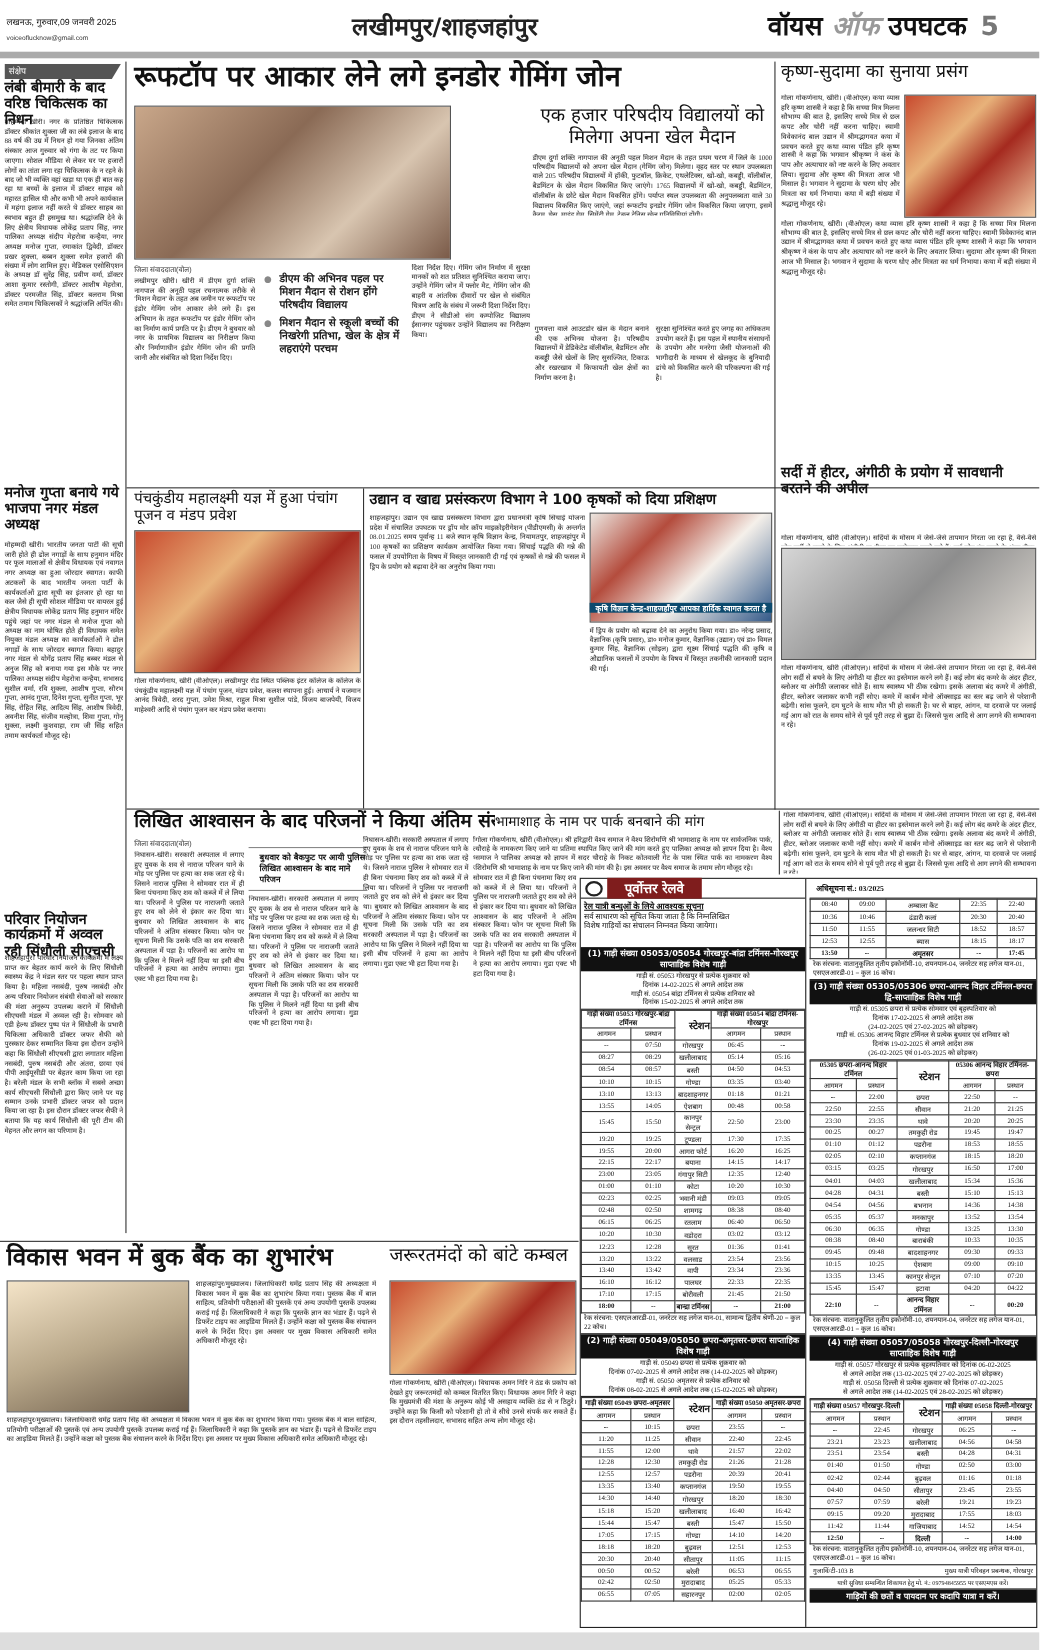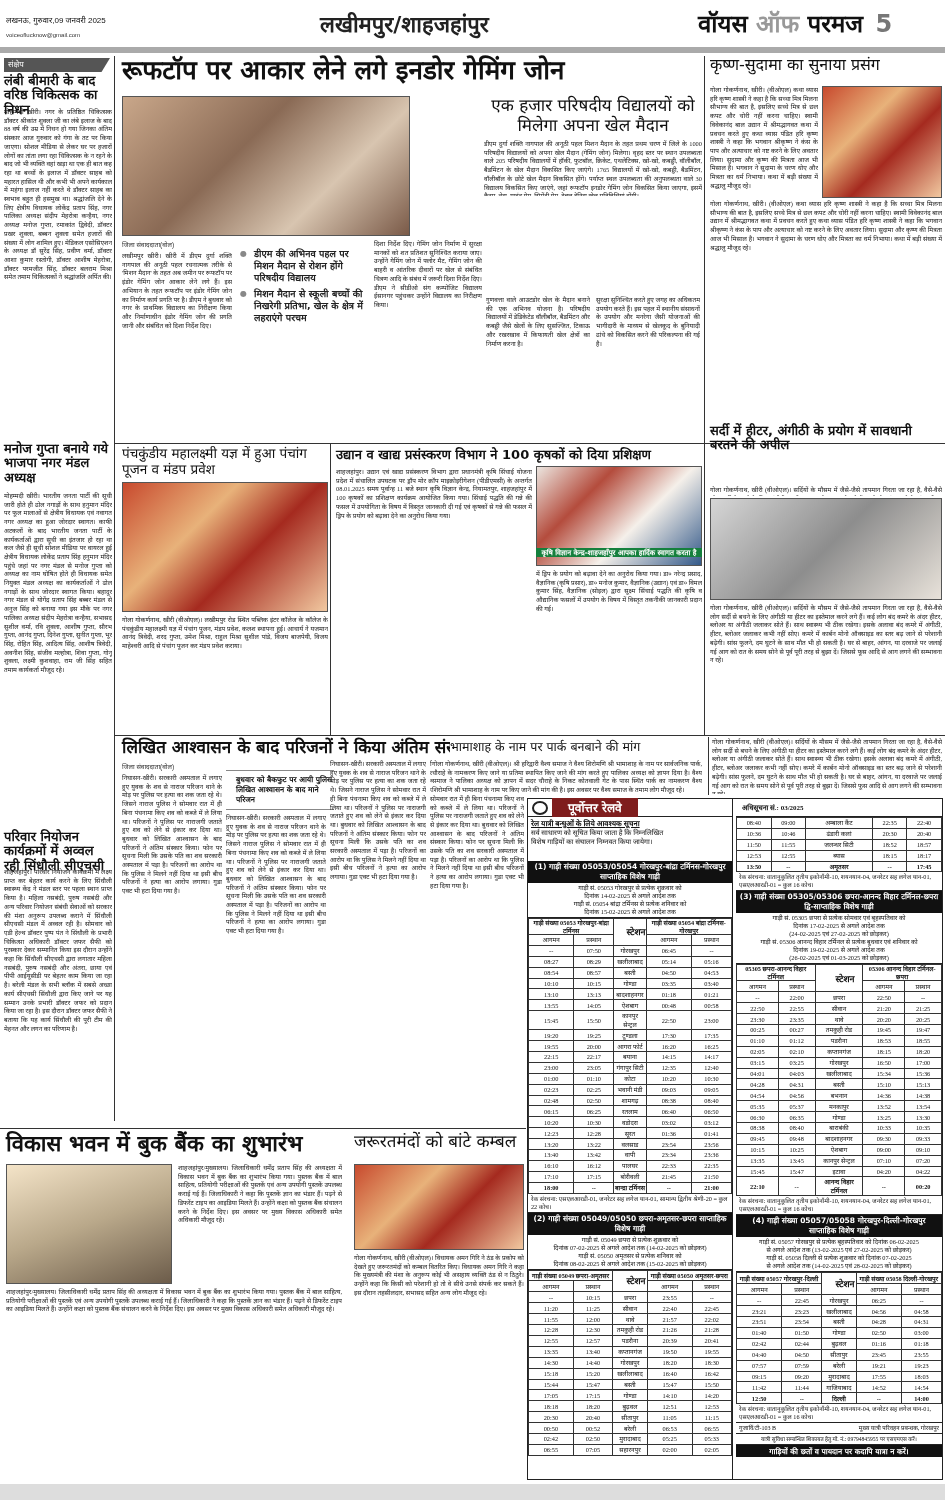--- a/index.html
+++ b/index.html
@@ -2,21 +2,21 @@
 <html><head>
 <meta charset="utf-8">
 <style>
   * { box-sizing: border-box; margin: 0; padding: 0; }
   body { width: 945px; height: 1500px; background: #fff; font-family: "DejaVu Serif", serif; color: #111; overflow: hidden; position: relative; }
   .abs { position: absolute; }
   .hdr-left { left: 6px; top: 14px; font-size: 8px; font-family: "Liberation Sans", sans-serif; line-height: 14px; }
   .hdr-left .mail { font-size: 6px; color: #333; }
   .hdr-mid { left: 320px; top: 8px; font-size: 22px; font-weight: bold; font-family: "DejaVu Sans", sans-serif; color: #222; }
   .hdr-right { left: 698px; top: 6px; font-size: 24px; font-weight: bold; font-family: "DejaVu Sans", sans-serif; color: #111; white-space: nowrap; }
-  .hdr-right .grey { color: #999; }
+  .hdr-right .grey { color: #999; font-style: italic; }
   .hdr-right .pg { color: #777; margin-left: 4px; }
   .rule { left: 0; top: 47px; width: 945px; height: 6px; background: #aaa; }
   .vline { width: 1px; background: #333; }
   .hline { height: 1px; background: #333; }
   .sank { left: 4px; top: 58px; width: 106px; height: 14px; background: #555; color: #fff; font-size: 8px; font-family: "Liberation Sans", sans-serif; padding-left: 4px; line-height: 14px; clip-path: polygon(0 0,100% 0,92% 100%,0 100%); }
   .head { font-family: "DejaVu Sans", sans-serif; font-weight: bold; line-height: 1.1; color: #111; }
   .sub { font-family: "DejaVu Sans", sans-serif; line-height: 1.15; color: #111; }
   .body { font-size: 6.4px; line-height: 8.7px; text-align: justify; color: #222; font-family: "Liberation Serif", serif; overflow: hidden; }
   .photo { background: linear-gradient(135deg,#c9a78a,#8a6a55 40%,#d8c5b0 70%,#7a5a48); border: 1px solid #555; }
   .photo.red { background: linear-gradient(135deg,#c84a2e,#e8b27a 35%,#a52a1f 60%,#f1c8a0); }
@@ -53,21 +53,21 @@
 <body>
 
 <div class="abs hdr-left">
   <div>लखनऊ, गुरुवार,09 जनवरी 2025</div>
   <div class="mail">voiceoflucknow@gmail.com</div>
 </div>
 <div class="abs hdr-mid">लखीमपुर/शाहजहांपुर</div>
 <div class="abs hdr-right">
   <span>वॉयस</span>
   <span class="grey">ऑफ</span>
-  <span>परमज</span>
+  <span>उपघटक</span>
   <span class="pg">5</span>
 </div>
 <div class="abs rule"></div>
 
 <div class="abs vline" style="left:114px;top:56px;height:1065px;"></div>
 <div class="abs vline" style="left:704px;top:56px;height:680px;"></div>
 <div class="abs hline" style="left:115px;top:443px;width:830px;"></div>
 <div class="abs hline" style="left:115px;top:735px;width:830px;"></div>
 <div class="abs hline" style="left:0;top:1128px;width:526px;"></div>
 <div class="abs vline" style="left:330px;top:444px;height:291px;"></div>
@@ -99,21 +99,21 @@
 <div class="abs body" style="left:710px;top:86px;width:108px;height:112px;">गोला गोकर्णनाथ, खीरी। (वीओएल) कथा व्यास हरि कृष्ण शास्त्री ने कहा है कि सच्चा मित्र मिलना सौभाग्य की बात है, इसलिए सच्चे मित्र से छल कपट और चोरी नहीं करना चाहिए। स्वामी विवेकानंद बाल उद्यान में श्रीमद्भागवत कथा में प्रवचन करते हुए कथा व्यास पंडित हरि कृष्ण शास्त्री ने कहा कि भगवान श्रीकृष्ण ने कंस के पाप और अत्याचार को नष्ट करने के लिए अवतार लिया। सुदामा और कृष्ण की मित्रता आज भी मिसाल है। भगवान ने सुदामा के चरण धोए और मित्रता का धर्म निभाया। कथा में बड़ी संख्या में श्रद्धालु मौजूद रहे।</div>
 <div class="abs body" style="left:710px;top:200px;width:232px;height:238px;">गोला गोकर्णनाथ, खीरी। (वीओएल) कथा व्यास हरि कृष्ण शास्त्री ने कहा है कि सच्चा मित्र मिलना सौभाग्य की बात है, इसलिए सच्चे मित्र से छल कपट और चोरी नहीं करना चाहिए। स्वामी विवेकानंद बाल उद्यान में श्रीमद्भागवत कथा में प्रवचन करते हुए कथा व्यास पंडित हरि कृष्ण शास्त्री ने कहा कि भगवान श्रीकृष्ण ने कंस के पाप और अत्याचार को नष्ट करने के लिए अवतार लिया। सुदामा और कृष्ण की मित्रता आज भी मिसाल है। भगवान ने सुदामा के चरण धोए और मित्रता का धर्म निभाया। कथा में बड़ी संख्या में श्रद्धालु मौजूद रहे।</div>
 
 <div class="abs sub" style="left:122px;top:446px;width:206px;font-size:13.5px;">पंचकुंडीय महालक्ष्मी यज्ञ में हुआ पंचांग पूजन व मंडप प्रवेश</div>
 <div class="abs photo red" style="left:122px;top:482px;width:206px;height:130px;"></div>
 <div class="abs body" style="left:122px;top:616px;width:206px;height:116px;">गोला गोकर्णनाथ, खीरी (वीओएल)। लखीमपुर रोड स्थित पब्लिक इंटर कॉलेज के कॉलेज के पंचकुंडीय महालक्ष्मी यज्ञ में पंचांग पूजन, मंडप प्रवेश, कलश स्थापना हुई। आचार्य ने यजमान आनंद त्रिवेदी, शरद गुप्ता, उमेश मिश्रा, राहुल मिश्रा सुशील पांडे, विजय बाजपेयी, विजय माहेश्वरी आदि से पंचांग पूजन कर मंडप प्रवेश कराया।</div>
 
 <div class="abs head" style="left:336px;top:448px;width:366px;font-size:13px;">उद्यान व खाद्य प्रसंस्करण विभाग ने 100 कृषकों को दिया प्रशिक्षण</div>
 <div class="abs body" style="left:336px;top:468px;width:196px;height:264px;">शाहजहांपुर। उद्यान एवं खाद्य प्रसंस्करण विभाग द्वारा प्रधानमंत्री कृषि सिंचाई योजना प्रदेश में संचालित उपघटक पर ड्रॉप मोर क्रॉप माइक्रोइरीगेशन (पीडीएमसी) के अन्तर्गत 08.01.2025 समय पूर्वान्ह 11 बजे स्थान कृषि विज्ञान केन्द्र, नियामतपुर, शाहजहांपुर में 100 कृषकों का प्रशिक्षण कार्यक्रम आयोजित किया गया। सिंचाई पद्धति की गन्ने की फसल में उपयोगिता के विषय में विस्तृत जानकारी दी गई एवं कृषकों से गन्ने की फसल में ड्रिप के प्रयोग को बढ़ावा देने का अनुरोध किया गया।</div>
 <div class="abs photo blue" style="left:536px;top:466px;width:166px;height:100px;"></div>
-<div class="abs" style="left:536px;top:548px;width:166px;font-size:7px;background:#15803d;color:#fff;text-align:center;font-weight:bold;font-family:'DejaVu Sans',sans-serif;">कृषि विज्ञान केन्द्र-शाहजहाँपुर आपका हार्दिक स्वागत करता है</div>
+<div class="abs" style="left:536px;top:548px;width:166px;font-size:7px;background:#0c4a6e;color:#fff;text-align:center;font-weight:bold;font-family:'DejaVu Sans',sans-serif;">कृषि विज्ञान केन्द्र-शाहजहाँपुर आपका हार्दिक स्वागत करता है</div>
 <div class="abs body" style="left:536px;top:570px;width:166px;height:162px;">में ड्रिप के प्रयोग को बढ़ावा देने का अनुरोध किया गया। डा० नरेन्द्र प्रसाद, वैज्ञानिक (कृषि प्रसार), डा० मनोज कुमार, वैज्ञानिक (उद्यान) एवं डा० विमल कुमार सिंह, वैज्ञानिक (सोइल) द्वारा सूक्ष्म सिंचाई पद्धति की कृषि व औद्यानिक फसलों में उपयोग के विषय में विस्तृत तकनीकी जानकारी प्रदान की गई।</div>
 
 <div class="abs head" style="left:710px;top:424px;width:232px;font-size:13px;">सर्दी में हीटर, अंगीठी के प्रयोग में सावधानी बरतने की अपील</div>
 <div class="abs body" style="left:710px;top:486px;width:232px;height:10px;">गोला गोकर्णनाथ, खीरी (वीओएल)। सर्दियों के मौसम में जैसे-जैसे तापमान गिरता जा रहा है, वैसे-वैसे लोग सर्दी से बचने के लिए अंगीठी या हीटर का इस्तेमाल करने लगे हैं। कई लोग बंद कमरे के अंदर हीटर, ब्लोअर या अंगीठी जलाकर सोते हैं। साथ स्वास्थ्य भी ठीक रखेगा। इसके अलावा बंद कमरे में अंगीठी, हीटर, ब्लोअर जलाकर कभी नहीं सोए। कमरे में कार्बन मोनो ऑक्साइड का स्तर बढ़ जाने से परेशानी बढ़ेगी। सांस फूलने, दम घुटने के साथ मौत भी हो सकती है। घर से बाहर, आंगन, या दरवाजे पर जलाई गई आग को रात के समय सोने से पूर्व पूरी तरह से बुझा दें। जिससे फूस आदि से आग लगने की सम्भावना न रहे।</div>
 <div class="abs photo grey" style="left:710px;top:498px;width:232px;height:102px;"></div>
 <div class="abs body" style="left:710px;top:604px;width:232px;height:130px;">गोला गोकर्णनाथ, खीरी (वीओएल)। सर्दियों के मौसम में जैसे-जैसे तापमान गिरता जा रहा है, वैसे-वैसे लोग सर्दी से बचने के लिए अंगीठी या हीटर का इस्तेमाल करने लगे हैं। कई लोग बंद कमरे के अंदर हीटर, ब्लोअर या अंगीठी जलाकर सोते हैं। साथ स्वास्थ्य भी ठीक रखेगा। इसके अलावा बंद कमरे में अंगीठी, हीटर, ब्लोअर जलाकर कभी नहीं सोए। कमरे में कार्बन मोनो ऑक्साइड का स्तर बढ़ जाने से परेशानी बढ़ेगी। सांस फूलने, दम घुटने के साथ मौत भी हो सकती है। घर से बाहर, आंगन, या दरवाजे पर जलाई गई आग को रात के समय सोने से पूर्व पूरी तरह से बुझा दें। जिससे फूस आदि से आग लगने की सम्भावना न रहे।</div>
 
 <div class="abs head" style="left:122px;top:738px;width:400px;font-size:17px;">लिखित आश्वासन के बाद परिजनों ने किया अंतिम संस्कार</div>
 <div class="abs caption" style="left:122px;top:762px;">जिला संवाददाता(वोल)</div>
 <div class="abs body" style="left:122px;top:774px;width:100px;height:346px;">निघासन-खीरी। सरकारी अस्पताल में लगाए हुए युवक के शव से नाराज परिजन थाने के मोड़ पर पुलिस पर हत्या का शक जता रहे थे। जिसने नाराज पुलिस ने सोमवार रात में ही बिना पंचनामा किए शव को कब्जे में ले लिया था। परिजनों ने पुलिस पर नाराजगी जताते हुए शव को लेने से इंकार कर दिया था। बुधवार को लिखित आश्वासन के बाद परिजनों ने अंतिम संस्कार किया। फोन पर सूचना मिली कि उसके पति का शव सरकारी अस्पताल में पड़ा है। परिजनों का आरोप था कि पुलिस ने मिलने नहीं दिया था इसी बीच परिजनों ने हत्या का आरोप लगाया। गुडा एक्ट भी हटा दिया गया है।</div>

